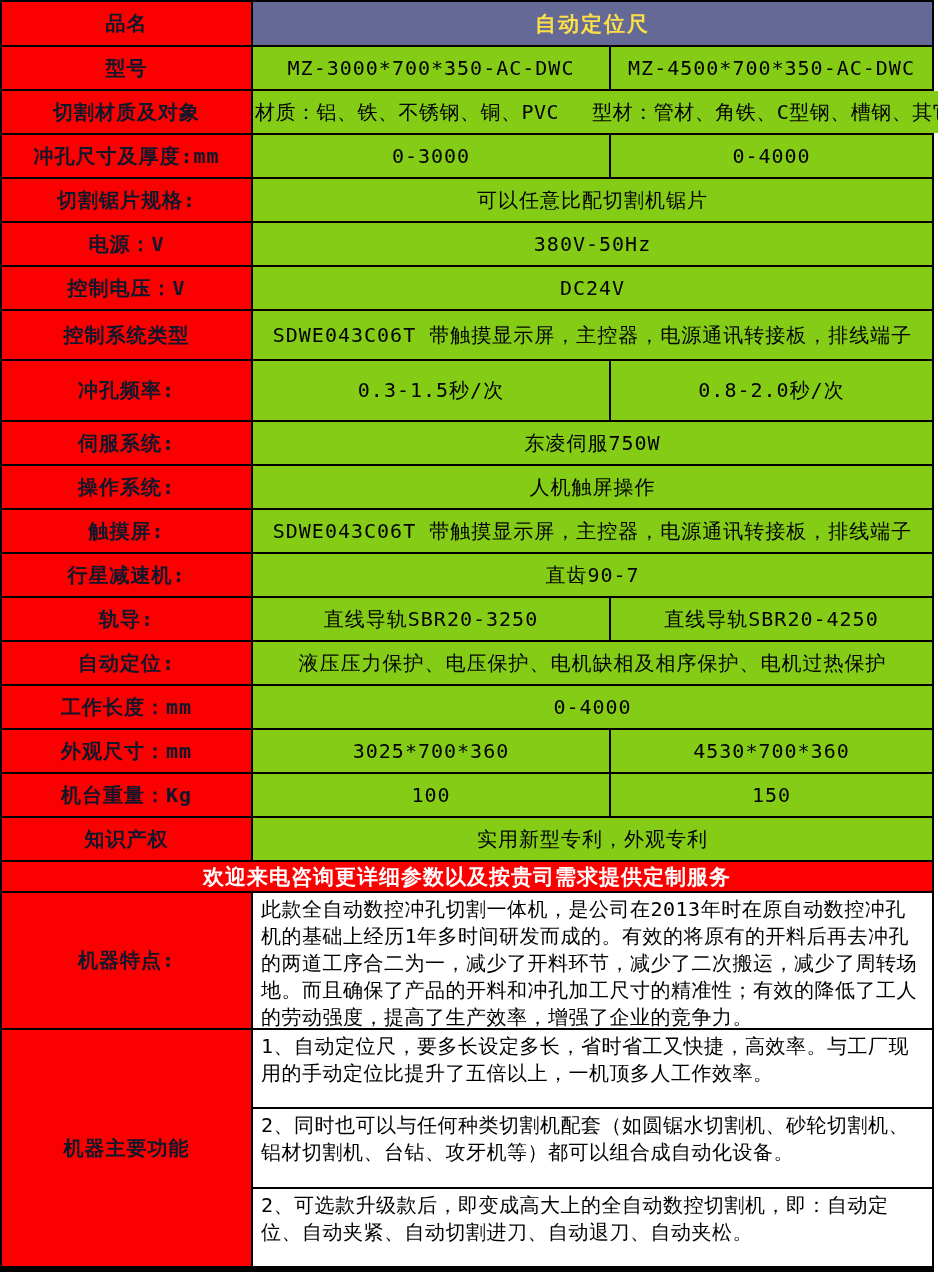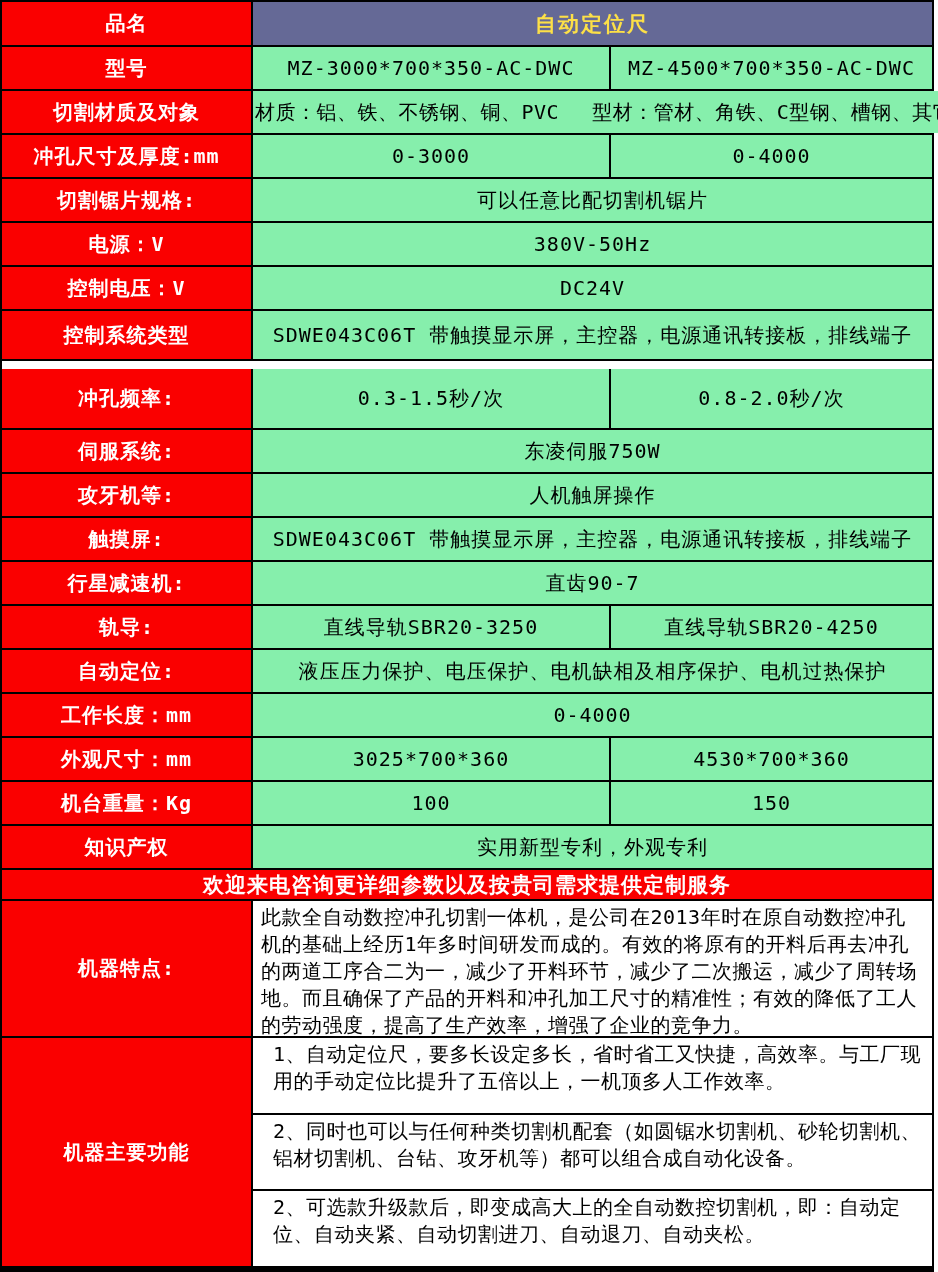--- a/index.html
+++ b/index.html
@@ -19,43 +19,43 @@
     border-left:2px solid var(--border);
     border-right:2px solid var(--border);
     display:flex;flex-direction:column;background:#fff;
   }
   .row{
     display:flex;flex-shrink:0;box-sizing:border-box;
     border-bottom:2px solid var(--border);
   }
   .label-cell{
     flex:0 0 251px;width:251px;box-sizing:border-box;
-    background:var(--red);color:#ffffff;
+    background:var(--red);color:#0f172a;
     font-weight:bold;font-size:20px;letter-spacing:1px;
     display:flex;align-items:center;justify-content:center;
     border-right:2px solid var(--border);
     text-align:center;
   }
   .value-cell{
-    flex:1 1 auto;box-sizing:border-box;background:#86efac;
+    flex:1 1 auto;box-sizing:border-box;background:#84cc16;
     display:flex;align-items:center;justify-content:center;
     font-size:20px;letter-spacing:1px;overflow:hidden;
   }
   .value-cell.col-a{flex:0 0 358px;width:358px;border-right:2px solid var(--border);}
   
   .header-row{height:45px;}
   .header-title{
     flex:1;background:var(--purple);color:#fde047;font-weight:bold;
     font-size:21px;letter-spacing:2px;
     display:flex;align-items:center;justify-content:center;
   }
   
   #spec-rows .spec-row{height:44px;}
   #spec-rows .spec-row:nth-child(7){height:50px;}  
-  #spec-rows .spec-row:nth-child(8){height:61px;margin-top:8px;}  
+  #spec-rows .spec-row:nth-child(8){height:61px;}  
   
   #spec-rows .spec-row:nth-child(2) .value-cell{
     justify-content:flex-start;white-space:nowrap;overflow:visible;
     padding-left:2px;letter-spacing:0.5px;
   }
   
   .banner-row{
     height:31px;background:var(--red);color:#fff;
     align-items:center;justify-content:center;display:flex;
     font-weight:bold;font-size:21px;letter-spacing:1px;
@@ -65,21 +65,21 @@
   .para-cell{
     flex:1;box-sizing:border-box;background:#fff;
     font-size:20px;line-height:27px;letter-spacing:0.5px;
     padding:3px 6px 0 8px;text-align:left;overflow:hidden;
   }
   
   .functions-row{flex:1 1 auto;border-bottom:6px solid var(--border);}
   .fn-col{flex:1;display:flex;flex-direction:column;box-sizing:border-box;}
   .fn-item{
     box-sizing:border-box;font-size:20px;line-height:27px;letter-spacing:0.5px;
-    padding:3px 6px 0 20px;background:#fff;flex:1;
+    padding:3px 6px 0 8px;background:#fff;flex:1;
     border-bottom:2px solid var(--border);text-align:left;overflow:hidden;
   }
   .fn-item:last-child{border-bottom:none;}
 </style>
 </head>
 <body>
 
 <div class="spec-table">
 
   <div class="row header-row">
@@ -121,21 +121,21 @@
       <div class="row spec-row">
         <div class="label-cell">冲孔频率:</div>
         <div class="value-cell col-a">0.3-1.5秒/次</div>
         <div class="value-cell col-b">0.8-2.0秒/次</div>
       </div>
       <div class="row spec-row">
         <div class="label-cell">伺服系统:</div>
         <div class="value-cell span">东凌伺服750W</div>
       </div>
       <div class="row spec-row">
-        <div class="label-cell">攻牙机等:</div>
+        <div class="label-cell">操作系统:</div>
         <div class="value-cell span">人机触屏操作</div>
       </div>
       <div class="row spec-row">
         <div class="label-cell">触摸屏:</div>
         <div class="value-cell span">SDWE043C06T 带触摸显示屏，主控器，电源通讯转接板，排线端子</div>
       </div>
       <div class="row spec-row">
         <div class="label-cell">行星减速机:</div>
         <div class="value-cell span">直齿90-7</div>
       </div>

